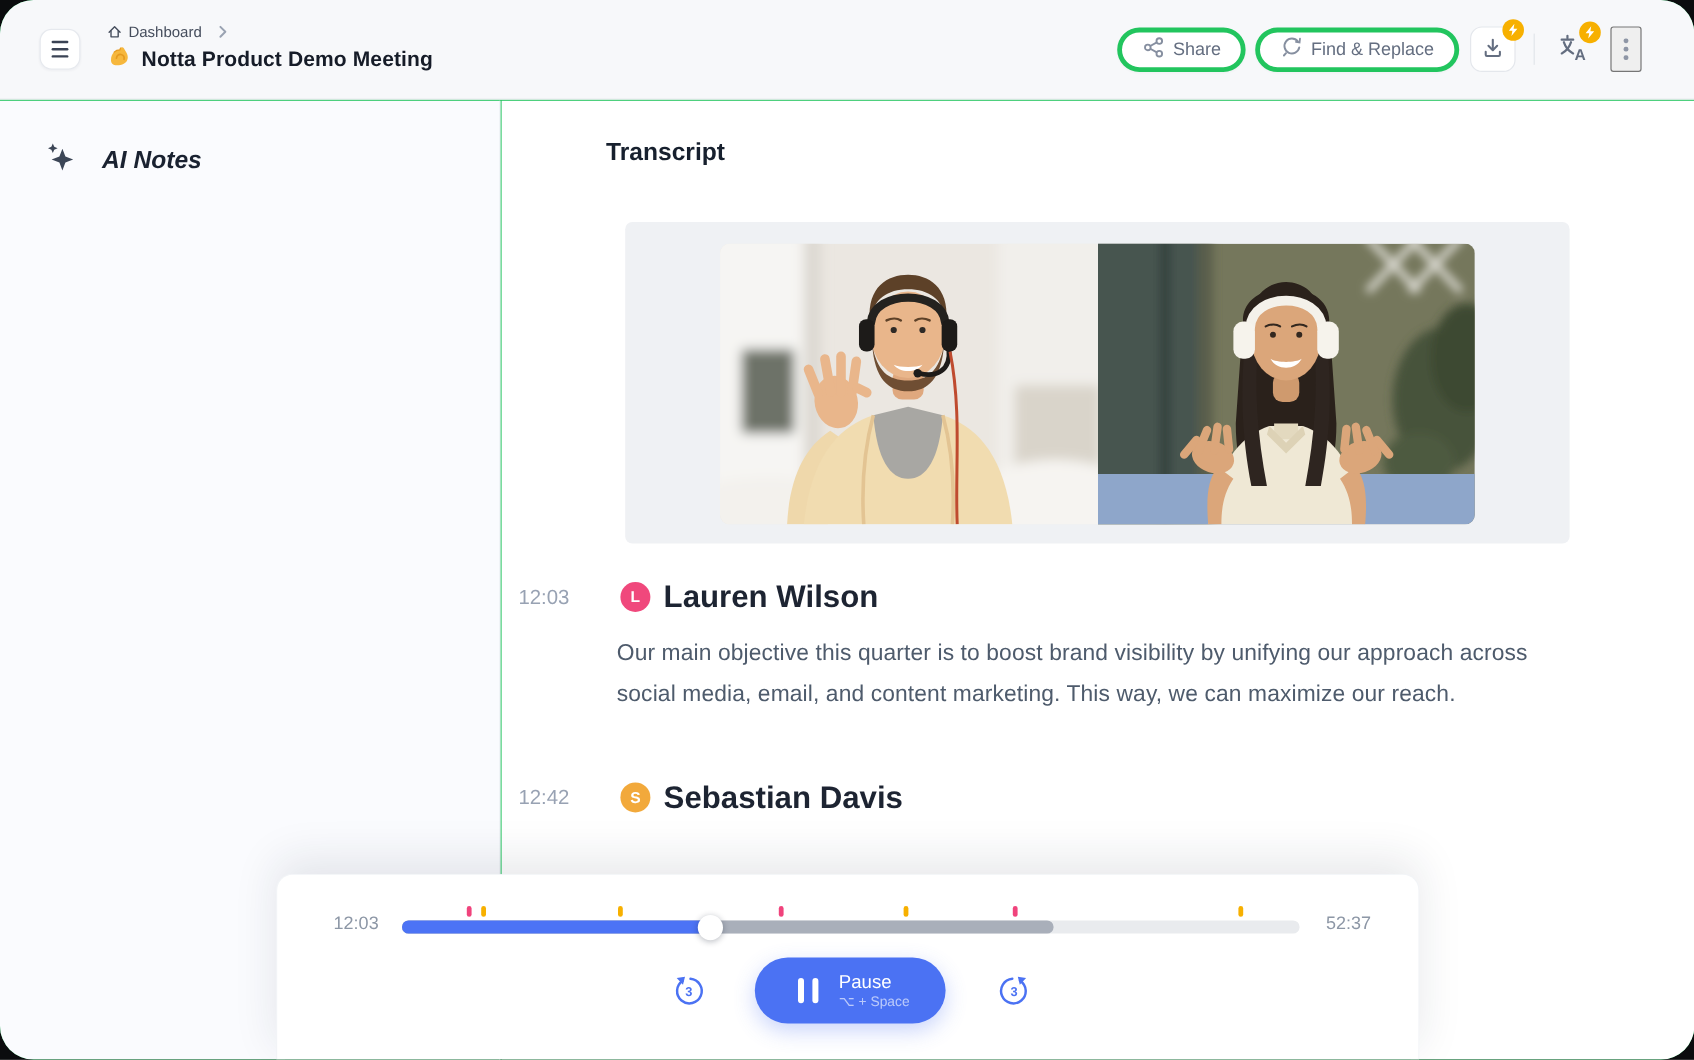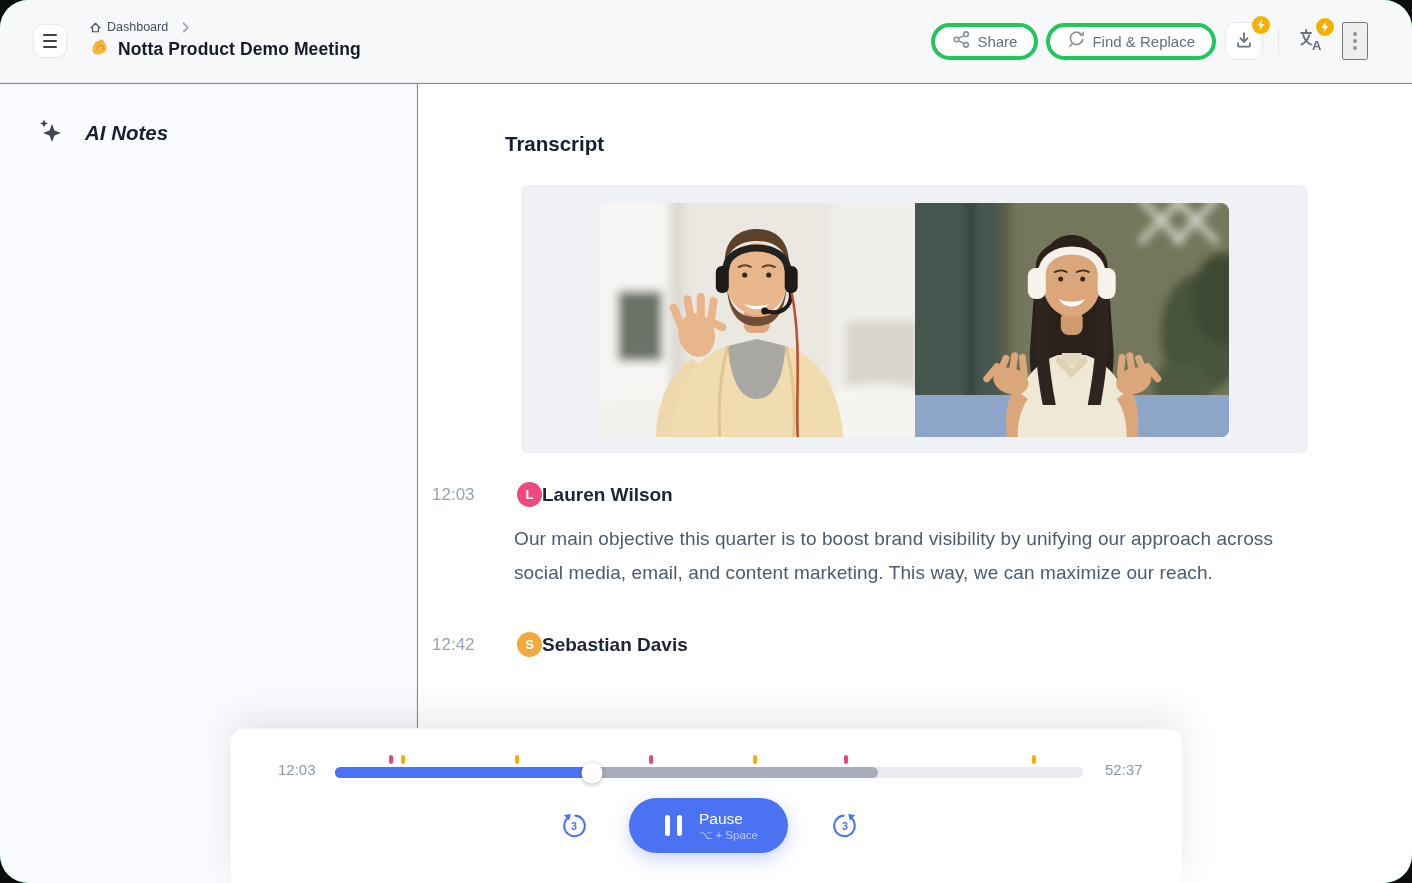--- a/index.html
+++ b/index.html
@@ -28,33 +28,33 @@
   .kebab { width:26px; height:38px; margin-left:14px; display:flex; flex-direction:column; align-items:center; justify-content:center; gap:3.5px; cursor:pointer; }
   .kebab i { width:3.5px; height:3.5px; border-radius:50%; background:#8e96a6; }
 
   
   .sidebar { position:absolute; left:0; top:84px; width:417px; bottom:0; background:#fafbfe; border-right:1px solid #eef0f5; }
   .ai-notes { position:absolute; left:36px; top:33px; display:flex; align-items:center; gap:21px; cursor:pointer; }
   .ai-notes .label { font-size:20.5px; font-weight:600; color:#1a2231;font-style:italic; }
 
   
   .main { position:absolute; left:418px; top:84px; right:0; bottom:0; background:#fff; overflow:hidden; }
-  .transcript-heading { position:absolute; left:87px; top:48px; font-size:20.5px; font-weight:600; color:#17202e; }
+  .transcript-heading { position:absolute; left:87px; top:31px; font-size:20.5px; font-weight:600; color:#17202e; }
 
   .video-frame { position:absolute; left:103px; top:101px; width:787px; height:268px; background:#eff1f4; border-radius:6px; cursor:pointer; }
   .video-photo { position:absolute; left:79px; top:18px; width:629px; height:234px; border-radius:8px; overflow:hidden; display:flex; }
   .video-photo svg { width:50%; height:100%; display:block; }
 
   .entry { position:absolute; left:14px; right:90px; }
   .entry-1 { top:398px; }
-  .entry-2 { top:548px; }
+  .entry-2 { top:565px; }
   .entry-head { display:flex; align-items:center; }
   .entry-time { width:85px; font-size:17px; color:#98a2b3; cursor:default; }
   .avatar { width:25px; height:25px; border-radius:50%; color:#fff; font-size:13px; font-weight:700; display:flex; align-items:center; justify-content:center; flex:none; }
-  .speaker { font-size:19px; font-weight:600; color:#1d2432; }
+  .speaker { margin-left:11px; font-size:26px; font-weight:600; color:#1d2432; }
   .entry-text { margin:15px 0 0 82px; width:792px; font-size:19px; line-height:34px; color:#4e5b6c; letter-spacing:.1px; cursor:pointer; }
 
   
   .player { position:absolute; left:230px; top:728px; width:953px; height:155px; background:#fff; border:1px solid #f2f4f7; border-bottom:none; border-radius:14px 14px 0 0; box-shadow:0 -12px 36px rgba(25,35,60,.10); z-index:5; }
   .p-time { position:absolute; top:32px; font-size:15px; color:#8d97a6; }
   .p-time.cur { left:47px; }
   .p-time.total { left:874px; }
   .track { position:absolute; left:104px; top:38px; width:748px; height:11px; border-radius:6px; background:#e9ebee; cursor:pointer; }
   .track .buffered { position:absolute; left:0; top:0; height:100%; border-radius:6px; background:#a9afba; }
   .track .fill { position:absolute; left:0; top:0; height:100%; border-radius:6px; background:#4c73f5; }

